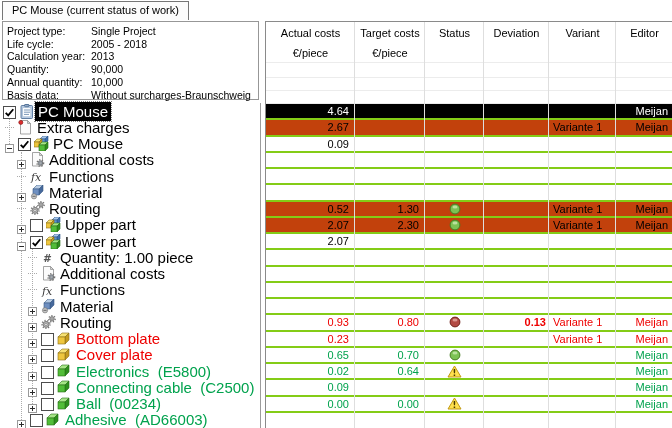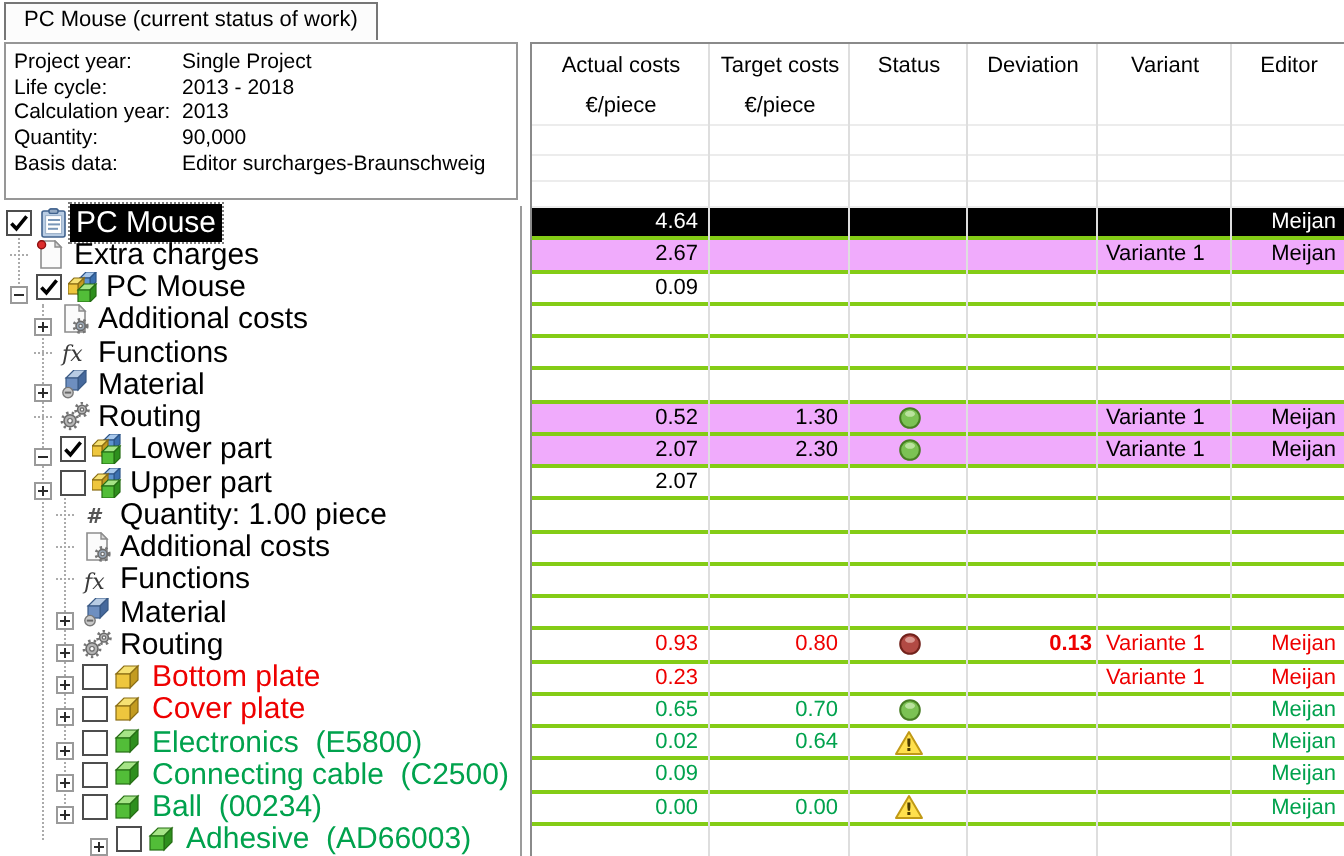--- a/index.html
+++ b/index.html
@@ -35,55 +35,59 @@
   .right-section{
     position:absolute;left:265px;top:21px;width:407px;height:407px;box-sizing:border-box;
     border-left:1px solid #8a8a8a;border-top:1px solid #8a8a8a;background:#fff;
   }
   .grid-header{position:absolute;left:0;top:0;width:100%;height:82px;}
   .hcell{position:absolute;text-align:center;font-size:11px;line-height:14px;}
   .hline{position:absolute;left:0;right:0;height:0;border-top:1px solid #ececec;}
   .col-line{position:absolute;top:0;bottom:0;width:1px;background:#dedede;z-index:6;}
   .body-pane{position:absolute;left:0;top:82px;width:100%;}
   .brow{display:flex;height:16.25px;box-sizing:border-box;border-bottom:2px solid #84cc16;font-size:11px;position:relative;z-index:1;}
-  .brow.r-hl{background:#f0abfc;}
+  .brow.r-hl{background:#c2410c;}
   .brow.r-sel{background:#000;color:#fff;}
   .bcell{height:100%;box-sizing:border-box;display:flex;align-items:center;overflow:hidden;}
   .a-right{justify-content:flex-end;}
   .a-center{justify-content:center;}
   .a-left{justify-content:flex-start;}
   .dev{font-weight:bold;}
 </style>
 </head>
 <body>
 
 <div class="app">
   <div class="tab">
     <span>PC Mouse (current status of work)</span>
   </div>
   <div class="info-panel" id="info-panel">
       <div class="info-row">
-        <span class="lbl">Project year:</span>
+        <span class="lbl">Project type:</span>
         <span>Single Project</span>
       </div>
       <div class="info-row">
         <span class="lbl">Life cycle:</span>
-        <span>2013 - 2018</span>
+        <span>2005 - 2018</span>
       </div>
       <div class="info-row">
         <span class="lbl">Calculation year:</span>
         <span>2013</span>
       </div>
       <div class="info-row">
         <span class="lbl">Quantity:</span>
         <span>90,000</span>
       </div>
       <div class="info-row">
+        <span class="lbl">Annual quantity:</span>
+        <span>10,000</span>
+      </div>
+      <div class="info-row">
         <span class="lbl">Basis data:</span>
-        <span>Editor surcharges-Braunschweig</span>
+        <span>Without surcharges-Braunschweig</span>
       </div>
     </div>
   <div class="tree-pane" id="tree-pane">
       <div class="spine" style="left: 9px; top: 14px; height: 27px;"></div>
       <div class="spine" style="left: 21px; top: 48.5px; height: 268px;"></div>
       <div class="spine" style="left: 32px; top: 146px; height: 154.5px;"></div>
       <div class="trow" style="padding-left: 3px;">
         <span class="cb"><svg width="13" height="13" viewBox="0 0 13 13">
             <rect x="0.5" y="0.5" width="12" height="12" fill="#fff" stroke="#4d4d4d"></rect>
             <path d="M2.7 6.8 L5.2 9.4 L10.3 3.2" fill="none" stroke="#000" stroke-width="1.8"></path>
@@ -198,75 +202,75 @@
             <circle cx="11" cy="3.8" r="2.2" fill="#b5b5b5" stroke="#6a6a6a" stroke-width="0.8"></circle>
             <circle cx="11" cy="3.8" r="0.8360000000000001" fill="#fff" stroke="#6a6a6a" stroke-width="0.6"></circle>
           </svg>
         </span>
         <span class="tlab">Routing</span>
       </div>
       <div class="trow" style="padding-left: 17px;">
         <span class="exp"><svg width="9" height="9" viewBox="0 0 9 9">
             <rect x="0.5" y="0.5" width="8" height="8" fill="#fff" stroke="#9a9a9a"></rect>
             <line x1="2" y1="4.5" x2="7" y2="4.5" stroke="#2b2b2b"></line>
-          </svg></span>
-        <span class="cb"><svg width="13" height="13" viewBox="0 0 13 13">
-            <rect x="0.5" y="0.5" width="12" height="12" fill="#fff" stroke="#4d4d4d"></rect>
-            <path d="M2.7 6.8 L5.2 9.4 L10.3 3.2" fill="none" stroke="#000" stroke-width="1.8"></path>
+            <line x1="4.5" y1="2" x2="4.5" y2="7" stroke="#2b2b2b"></line>
+          </svg></span>
+        <span class="cb"><svg width="13" height="13" viewBox="0 0 13 13">
+            <rect x="0.5" y="0.5" width="12" height="12" fill="#fff" stroke="#4d4d4d"></rect>
           </svg></span>
         <span class="ticon">
           <svg width="16" height="15" viewBox="0 0 16 15">
             <g transform="translate(6,0)">
               <polygon points="0,3 3,0 8,0 5,3" fill="#a8c8ec" stroke="#2d5588" stroke-width="0.6"></polygon>
               <polygon points="5,3 8,0 8,5 5,8" fill="#3b6fae" stroke="#2d5588" stroke-width="0.6"></polygon>
               <rect x="0" y="3" width="5" height="5" fill="#5e93cf" stroke="#2d5588" stroke-width="0.6"></rect>
             </g>
             <g transform="translate(0,3)">
               <polygon points="0,3 3,0 8,0 5,3" fill="#f6e173" stroke="#8a6d14" stroke-width="0.6"></polygon>
               <polygon points="5,3 8,0 8,5 5,8" fill="#c39b20" stroke="#8a6d14" stroke-width="0.6"></polygon>
               <rect x="0" y="3" width="5" height="5" fill="#eec63e" stroke="#8a6d14" stroke-width="0.6"></rect>
             </g>
             <g transform="translate(5,6)">
               <polygon points="0,3 3,0 9,0 6,3" fill="#a6e487" stroke="#256e14" stroke-width="0.6"></polygon>
               <polygon points="6,3 9,0 9,6 6,9" fill="#2e8f1d" stroke="#256e14" stroke-width="0.6"></polygon>
               <rect x="0" y="3" width="6" height="6" fill="#52bd38" stroke="#256e14" stroke-width="0.6"></rect>
             </g>
           </svg>
         </span>
-        <span class="tlab">Lower part</span>
+        <span class="tlab">Upper part</span>
       </div>
       <div class="trow" style="padding-left: 17px;">
         <span class="exp"><svg width="9" height="9" viewBox="0 0 9 9">
             <rect x="0.5" y="0.5" width="8" height="8" fill="#fff" stroke="#9a9a9a"></rect>
             <line x1="2" y1="4.5" x2="7" y2="4.5" stroke="#2b2b2b"></line>
-            <line x1="4.5" y1="2" x2="4.5" y2="7" stroke="#2b2b2b"></line>
-          </svg></span>
-        <span class="cb"><svg width="13" height="13" viewBox="0 0 13 13">
-            <rect x="0.5" y="0.5" width="12" height="12" fill="#fff" stroke="#4d4d4d"></rect>
+          </svg></span>
+        <span class="cb"><svg width="13" height="13" viewBox="0 0 13 13">
+            <rect x="0.5" y="0.5" width="12" height="12" fill="#fff" stroke="#4d4d4d"></rect>
+            <path d="M2.7 6.8 L5.2 9.4 L10.3 3.2" fill="none" stroke="#000" stroke-width="1.8"></path>
           </svg></span>
         <span class="ticon">
           <svg width="16" height="15" viewBox="0 0 16 15">
             <g transform="translate(6,0)">
               <polygon points="0,3 3,0 8,0 5,3" fill="#a8c8ec" stroke="#2d5588" stroke-width="0.6"></polygon>
               <polygon points="5,3 8,0 8,5 5,8" fill="#3b6fae" stroke="#2d5588" stroke-width="0.6"></polygon>
               <rect x="0" y="3" width="5" height="5" fill="#5e93cf" stroke="#2d5588" stroke-width="0.6"></rect>
             </g>
             <g transform="translate(0,3)">
               <polygon points="0,3 3,0 8,0 5,3" fill="#f6e173" stroke="#8a6d14" stroke-width="0.6"></polygon>
               <polygon points="5,3 8,0 8,5 5,8" fill="#c39b20" stroke="#8a6d14" stroke-width="0.6"></polygon>
               <rect x="0" y="3" width="5" height="5" fill="#eec63e" stroke="#8a6d14" stroke-width="0.6"></rect>
             </g>
             <g transform="translate(5,6)">
               <polygon points="0,3 3,0 9,0 6,3" fill="#a6e487" stroke="#256e14" stroke-width="0.6"></polygon>
               <polygon points="6,3 9,0 9,6 6,9" fill="#2e8f1d" stroke="#256e14" stroke-width="0.6"></polygon>
               <rect x="0" y="3" width="6" height="6" fill="#52bd38" stroke="#256e14" stroke-width="0.6"></rect>
             </g>
           </svg>
         </span>
-        <span class="tlab">Upper part</span>
+        <span class="tlab">Lower part</span>
       </div>
       <div class="trow" style="padding-left: 28px;">
         <span class="stub"></span>
         <span class="ticon">
           <svg width="14" height="14" viewBox="0 0 14 14">
             <text x="2" y="11.5" font-family="DejaVu Sans,sans-serif" font-style="italic" font-weight="bold" font-size="10.5" fill="#555">#</text>
           </svg>
         </span>
         <span class="tlab">Quantity: 1.00 piece</span>
       </div>
@@ -422,21 +426,21 @@
           <svg width="14" height="14" viewBox="0 0 14 14">
             <g transform="translate(1,1)">
               <polygon points="0,4 4,0 11,0 7,4" fill="#a6e487" stroke="#256e14" stroke-width="0.6"></polygon>
               <polygon points="7,4 11,0 11,7 7,11" fill="#2e8f1d" stroke="#256e14" stroke-width="0.6"></polygon>
               <rect x="0" y="4" width="7" height="7" fill="#52bd38" stroke="#256e14" stroke-width="0.6"></rect>
             </g>
           </svg>
         </span>
         <span class="tlab c-green">Ball  (00234)</span>
       </div>
-      <div class="trow" style="padding-left: 17px; margin-left: 28px;">
+      <div class="trow" style="padding-left: 17px;">
         <span class="exp"><svg width="9" height="9" viewBox="0 0 9 9">
             <rect x="0.5" y="0.5" width="8" height="8" fill="#fff" stroke="#9a9a9a"></rect>
             <line x1="2" y1="4.5" x2="7" y2="4.5" stroke="#2b2b2b"></line>
             <line x1="4.5" y1="2" x2="4.5" y2="7" stroke="#2b2b2b"></line>
           </svg></span>
         <span class="cb"><svg width="13" height="13" viewBox="0 0 13 13">
             <rect x="0.5" y="0.5" width="12" height="12" fill="#fff" stroke="#4d4d4d"></rect>
           </svg></span>
         <span class="ticon">
           <svg width="14" height="14" viewBox="0 0 14 14">

